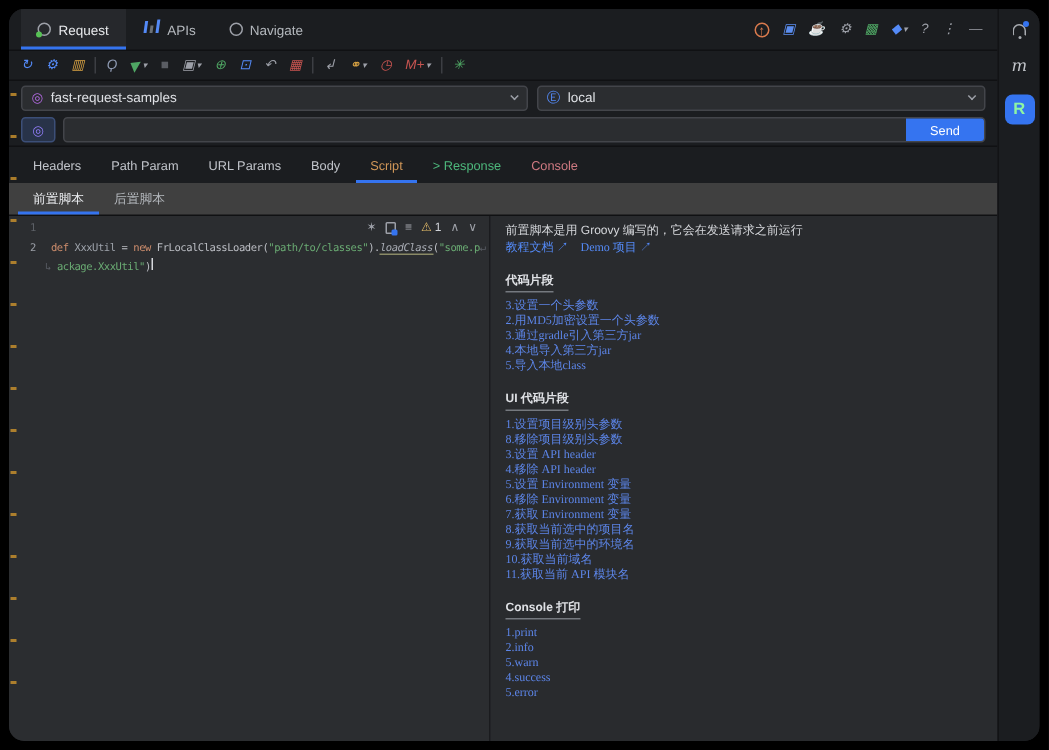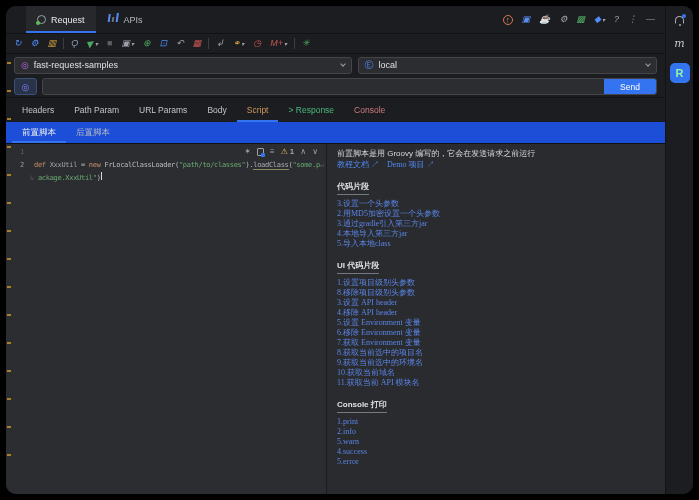--- a/index.html
+++ b/index.html
@@ -8,21 +8,21 @@
   .window { position:absolute; left:6px; top:6px; width:687px; height:488px;
             background:#1e1f22; border-radius:10px; overflow:hidden; display:flex; }
   .main-col { flex:1; display:flex; flex-direction:column; min-width:0; }
 
   
   .edge-marks { position:absolute; left:1px; top:56px; bottom:14px; width:4px; z-index:9;
     background:repeating-linear-gradient(to bottom, rgba(196,141,44,.85) 0 2px, transparent 2px 28px); }
 
   
   .titlebar { height:28px; background:#1b1d20; display:flex; align-items:stretch;
-              border-bottom:1px solid #101113; padding-left:20px; }
+              border-bottom:1px solid #101113; padding-left:8px; }
   .tab { display:flex; align-items:center; gap:5px; padding:0 11px; font-size:9px;
          color:#b4b8bd; cursor:default; position:relative; }
   .tab.active { background:#26282c; color:#e8eaed; box-shadow:inset 0 -2px #3574f0; }
   .icon-request { width:9px; height:9px; border:1px solid #9da0a8; border-radius:50%; position:relative; display:inline-block; }
   .icon-request::after { content:''; position:absolute; left:-2px; bottom:-2px; width:4px; height:4px;
                          background:#57c255; border-radius:50%; }
   .icon-bars { width:2px; height:5px; background:#6c7177; position:relative; display:inline-block; margin:0 5px; transform:skewX(-8deg); }
   .icon-bars::before { content:''; position:absolute; left:-4px; bottom:0; width:2px; height:8px; background:#548af7; }
   .icon-bars::after  { content:''; position:absolute; left:4px;  bottom:0; width:2px; height:9px; background:#548af7; }
   .icon-circle { width:9px; height:9px; border:1px solid #9da0a8; border-radius:50%; display:inline-block; }
@@ -65,34 +65,34 @@
               font-family:inherit; }
 
   
   .req-tabs { height:24px; background:#1b1d20; display:flex; align-items:stretch; padding-left:6px;
               font-size:8.5px; }
   .req-tab { display:flex; align-items:center; padding:0 10px; color:#c2c5cb; cursor:pointer; }
   .req-tab.active { color:#d19758; box-shadow:inset 0 -2px #3574f0; }
   .req-tab.response { color:#4db87c; }
   .req-tab.console { color:#d07a82; }
 
-  .sub-tabs { height:22px; background:#1d4ed8; display:flex; align-items:stretch; padding-left:6px;
+  .sub-tabs { height:22px; background:#404040; display:flex; align-items:stretch; padding-left:6px;
               font-size:8.5px; border-bottom:1px solid #101113; }
   .sub-tab { display:flex; align-items:center; padding:0 10px; color:#b4b8bd; cursor:pointer; }
   .sub-tab.active { color:#eceef1; box-shadow:inset 0 -2px #3574f0; }
 
   
   .content { flex:1; display:flex; min-height:0; }
   .editor { width:320px; background:#2b2d30; position:relative; padding-top:2px;
             font-family:"DejaVu Sans Mono", monospace; font-size:7px; letter-spacing:-0.3px; }
   .code-row { display:flex; height:13px; line-height:13px; white-space:nowrap; }
   .gutter-num { width:24px; text-align:right; padding-right:6px; color:#5c6066; flex:none; }
   .gutter-num.current { color:#9a9ea6; }
   .code-text { padding-left:4px; }
-  .seg.unres { border-bottom:1px solid #8a8a66; }
+  .seg.unres { border-bottom:1px solid #8a8a66;font-style:italic; }
   .wrapmark { color:#595d64; }
   .caret { display:inline-block; width:1.5px; height:8px; background:#d6d8dc; vertical-align:-1px; }
 
   .ed-toolbar { position:absolute; top:3px; right:8px; display:flex; align-items:center; gap:6px;
                 color:#9da0a8; font-size:8px; font-family:"Liberation Sans", sans-serif; letter-spacing:0; }
   .ed-toolbar .warn { color:#e8bf6a; }
   .ed-toolbar .warn-count { color:#d0d3d8; margin-left:-4px; }
   .icon-copyset { width:7px; height:8px; border:1px solid #9da0a8; border-radius:1px; position:relative; display:inline-block; }
   .icon-copyset::after { content:''; position:absolute; right:-2px; bottom:-2px; width:4px; height:4px;
                          background:#3574f0; border-radius:1px; }
@@ -132,20 +132,24 @@
 
     <div class="titlebar" data-name="titlebar">
       <div class="tab active" data-name="tab-request">
         <span class="icon-request" data-name="request-tab-icon"></span>
         <span data-name="tab-request-label">Request</span>
       </div>
       <div class="tab" data-name="tab-apis">
         <span class="icon-bars" data-name="apis-tab-icon"></span>
         <span data-name="tab-apis-label">APIs</span>
       </div>
+      <div class="tab" data-name="tab-navigate">
+        <span class="icon-circle" data-name="navigate-tab-icon"></span>
+        <span data-name="tab-navigate-label">Navigate</span>
+      </div>
 
       <div class="tb-actions" data-name="titlebar-actions">
 
       <span class="tbi" data-name="upgrade-icon">
             <i class="g" data-name="icon-glyph" style="color: rgb(217, 122, 77);">↑</i>
           </span>
           <span class="tbi" data-name="ai-robot-icon">
             <i class="g" data-name="icon-glyph" style="color: rgb(91, 141, 239);">▣</i>
           </span>
           <span class="tbi" data-name="coffee-icon">

